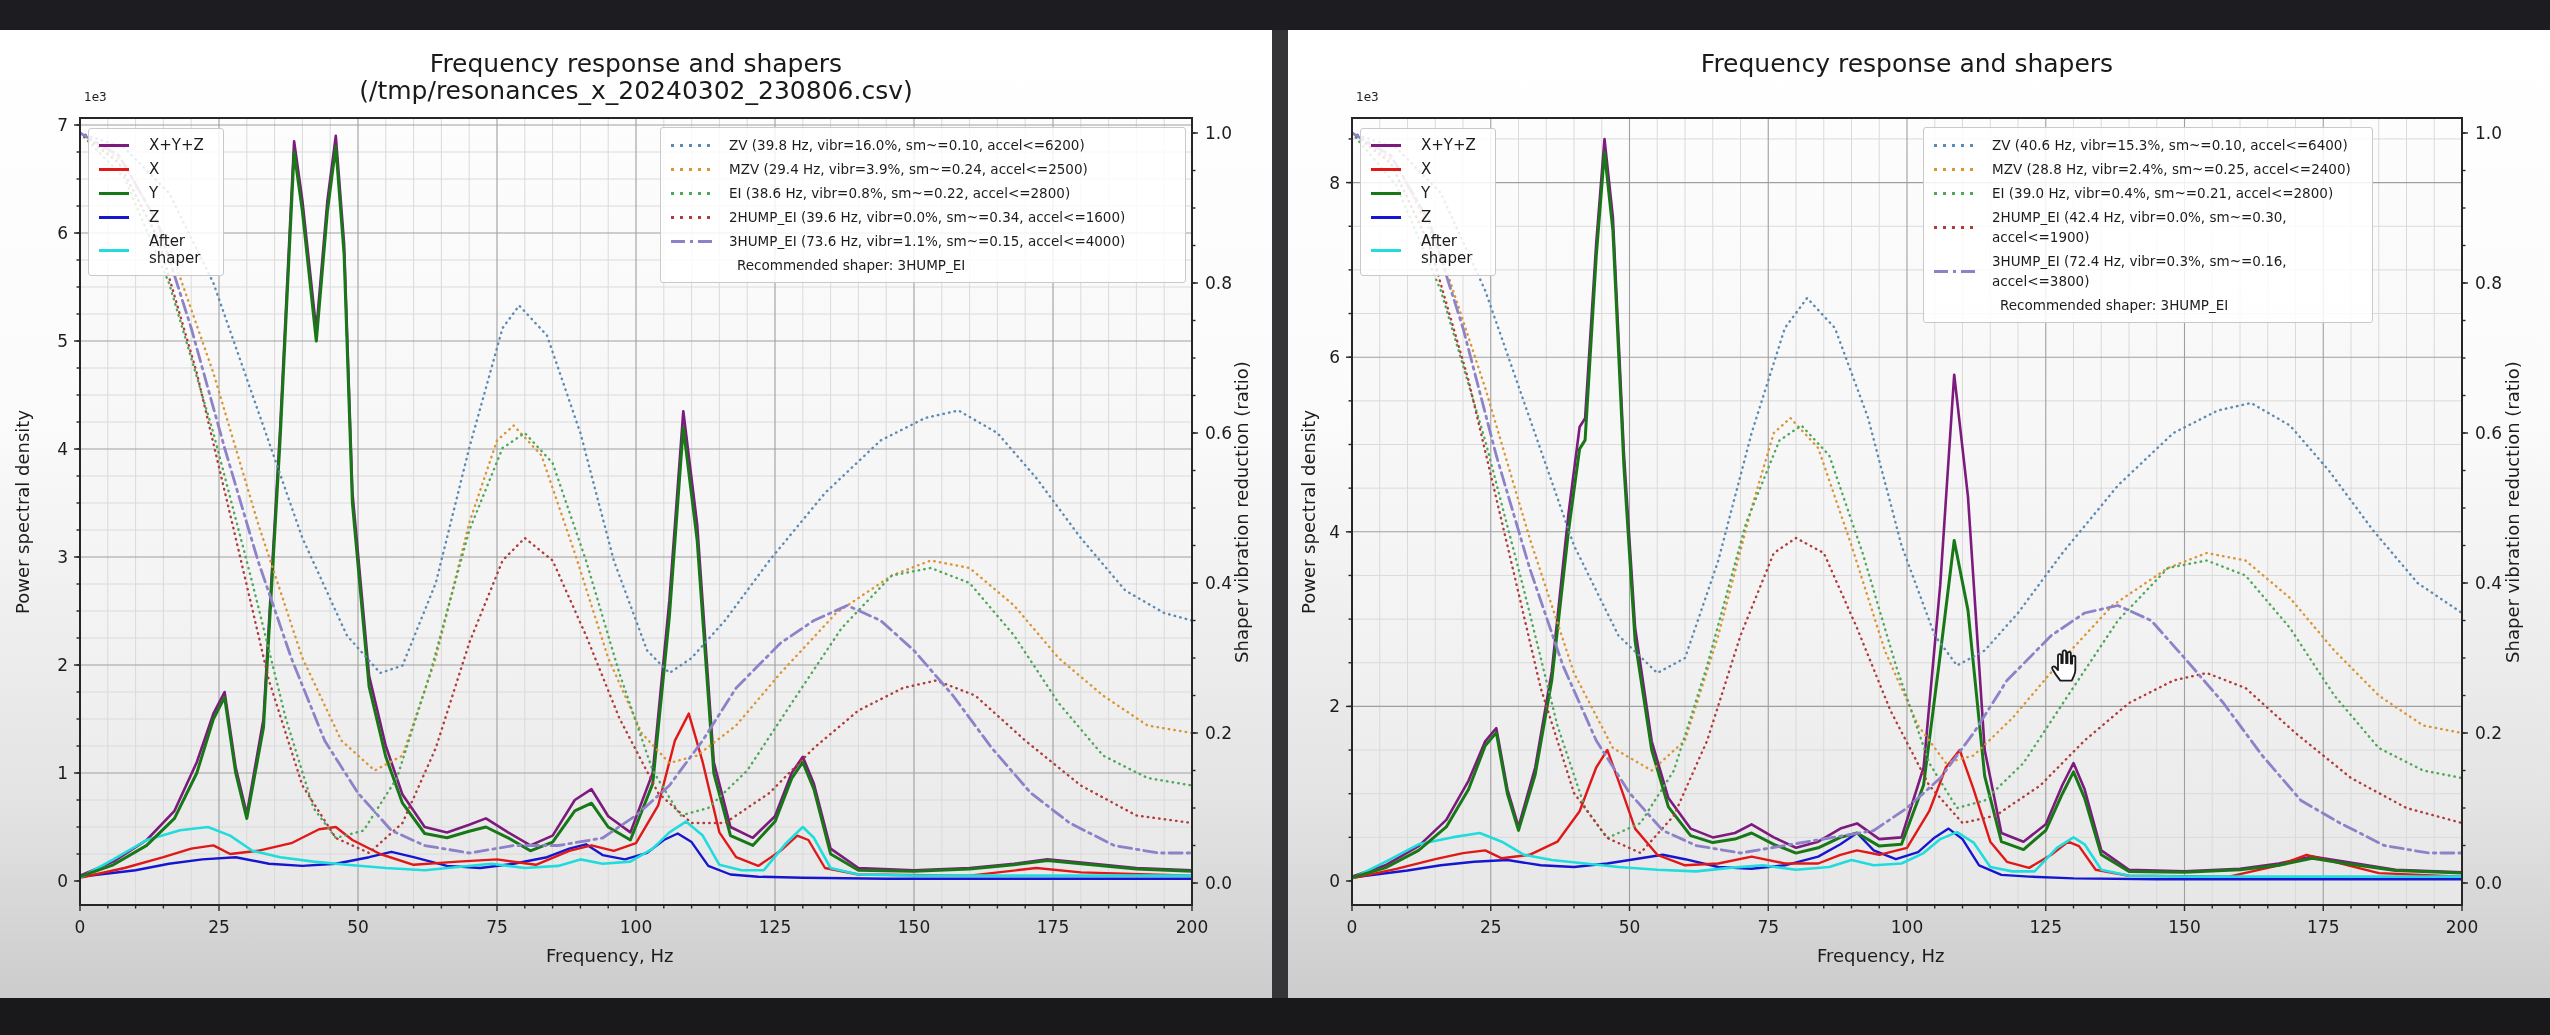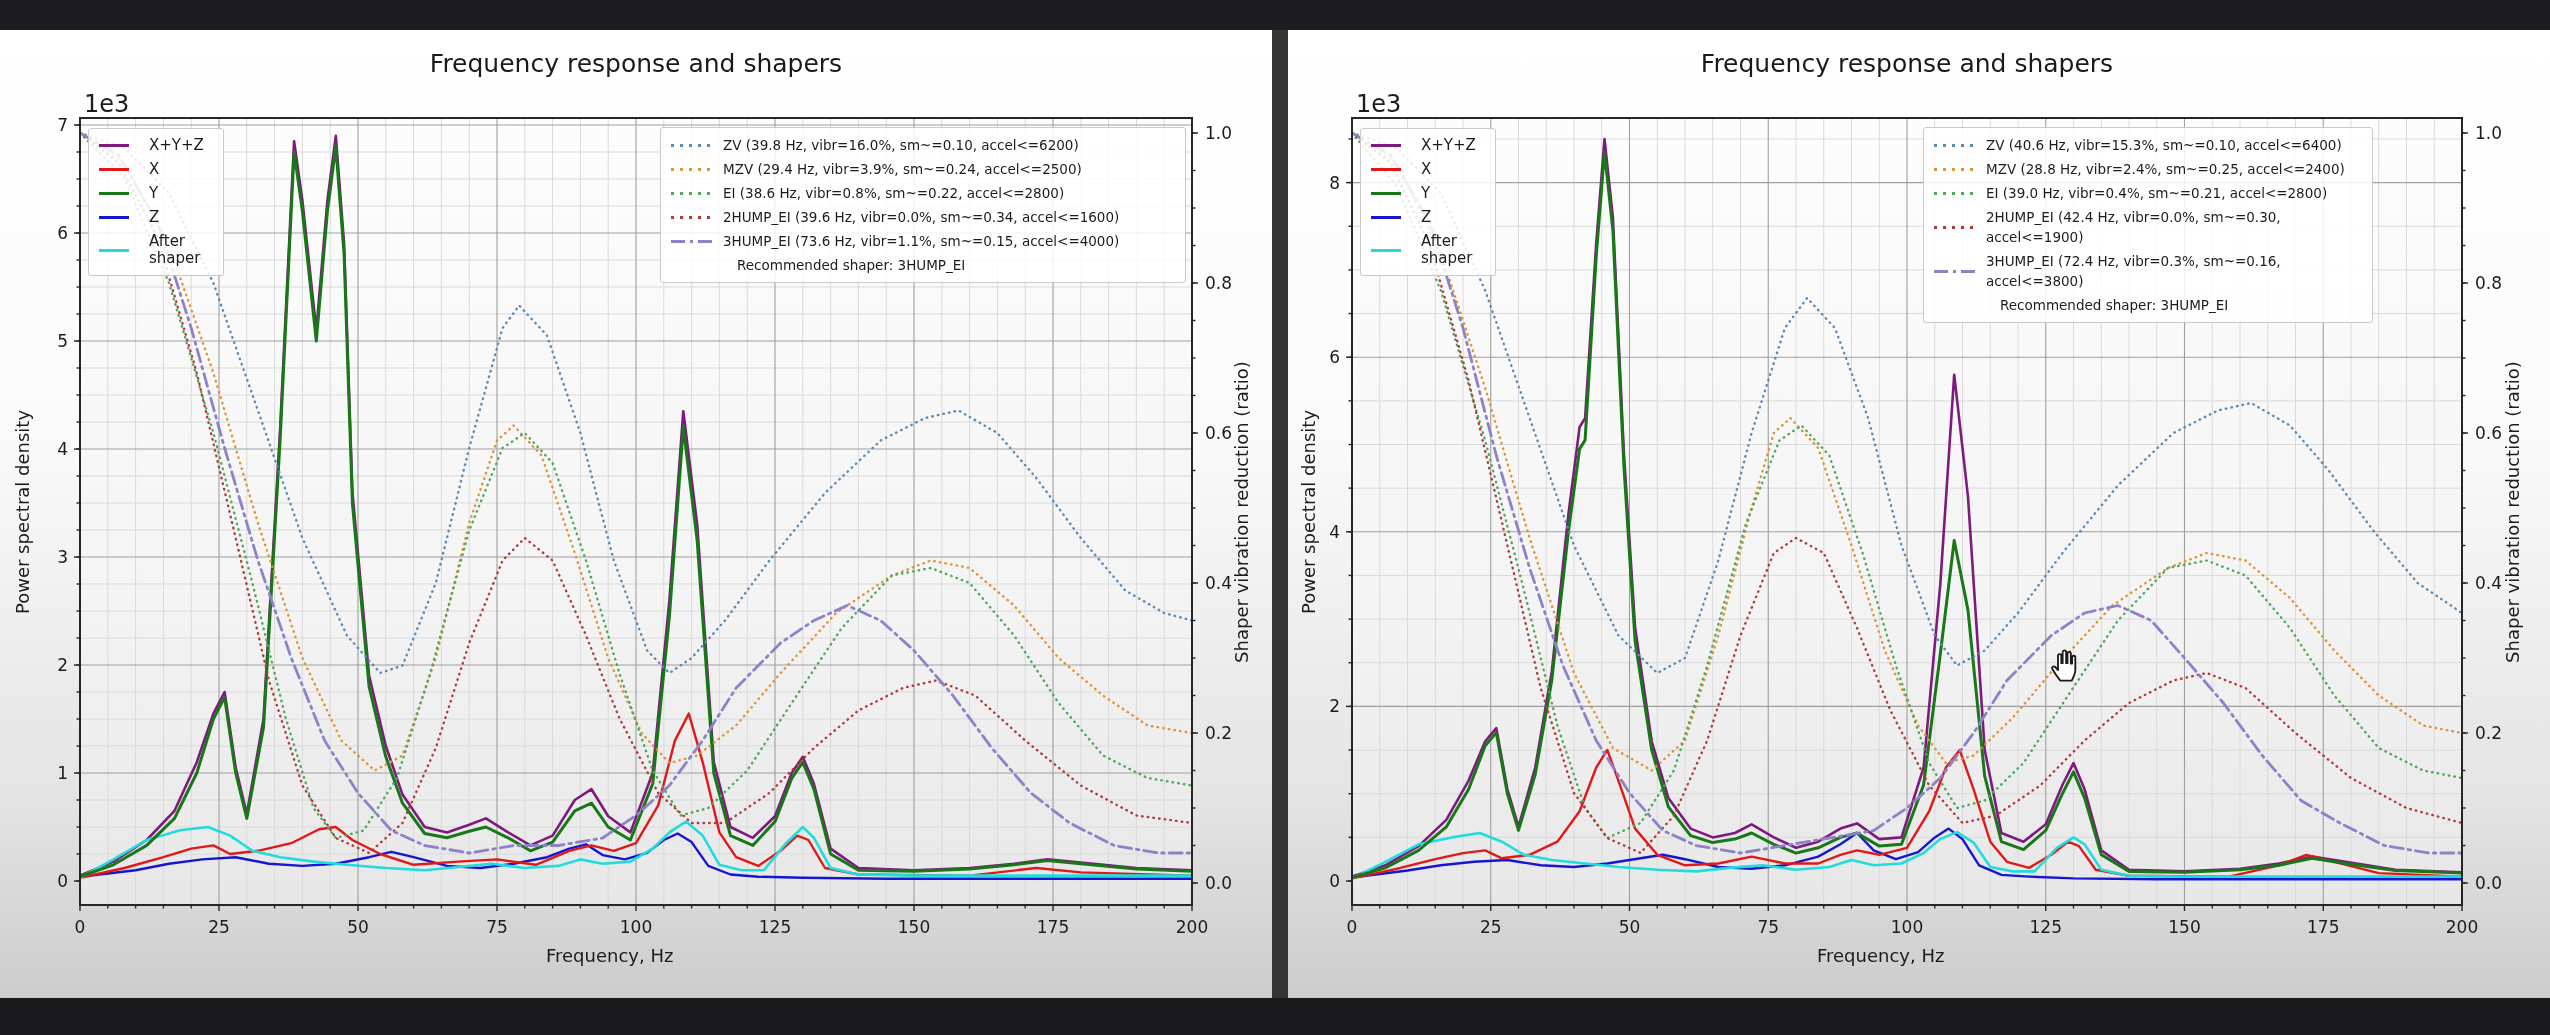--- a/index.html
+++ b/index.html
@@ -10,30 +10,30 @@
   #bottombar{top:998px;height:37px;background:#19191b;}
   #divider{position:absolute;left:1272px;top:30px;width:16px;height:968px;background:#353537;}
   .panel{position:absolute;top:30px;height:968px;
          background:linear-gradient(180deg,#ffffff 0%,#fbfbfb 40%,#e3e3e3 80%,#cccccc 100%);}
   #fig0{left:0;width:1272px;}
   #fig1{left:1288px;width:1262px;}
   .panel svg.chart{position:absolute;left:0;top:0;}
   .fig-title{position:absolute;text-align:center;color:#1a1a1a;font-size:25px;line-height:27px;}
   .axis-label{position:absolute;color:#1c1c1c;font-size:18px;white-space:nowrap;}
   .rot{transform:translate(-50%,-50%) rotate(-90deg);}
-  .offset-label{position:absolute;color:#1c1c1c;font-size:24px;text-align:right;}
+  .offset-label{position:absolute;color:#1c1c1c;font-size:12px;text-align:right;}
   .tick-label{position:absolute;color:#1c1c1c;font-size:17px;line-height:22px;}
   .legend{position:absolute;background:rgba(255,255,255,0.85);border:1px solid #c9c9c9;
           border-radius:3px;z-index:5;color:#1c1c1c;}
   .lines-legend{padding:8px 10px;display:flex;flex-direction:column;gap:7px;font-size:15px;}
   .lines-legend .row{display:flex;align-items:center;gap:20px;}
   .lines-legend .sw{width:30px;height:3px;flex:0 0 30px;}
   .lines-legend .lbl{width:64px;line-height:17px;}
   .shaper-legend{padding:7px 10px;display:flex;flex-direction:column;gap:4px;font-size:13.5px;}
-  .shaper-legend .row{display:flex;align-items:center;gap:10px;line-height:20px;}
+  .shaper-legend .row{display:flex;align-items:center;gap:16px;line-height:20px;}
   .shaper-legend .sw{width:42px;height:3px;flex:0 0 42px;}
   .shaper-legend .rec{margin-left:66px;line-height:20px;}
   #cursor{position:absolute;z-index:9;}
 </style>
 </head>
 <body>
 
 <div id="stage">
   <div id="topbar" class="bar"></div>
   <div id="bottombar" class="bar"></div>
@@ -239,20 +239,21 @@
           <line x1="1192" y1="853" x2="1198" y2="853"></line>
           <line x1="1192" y1="703" x2="1198" y2="703"></line>
           <line x1="1192" y1="553" x2="1198" y2="553"></line>
           <line x1="1192" y1="403" x2="1198" y2="403"></line>
           <line x1="1192" y1="253" x2="1198" y2="253"></line>
           <line x1="1192" y1="103" x2="1198" y2="103"></line>
         </g>
       </svg>
     <div class="fig-title" style="left:80px;width:1112px;top:20px;">
       <div>Frequency response and shapers</div>
+      <div>(/tmp/resonances_x_20240302_230806.csv)</div>
     </div>
     <div class="offset-label" style="left:84px;top:60px;">1e3</div>
     <div class="axis-label rot" style="left:22px;top:482px;">Power spectral density</div>
     <div class="axis-label rot" style="left:1241px;top:482px;">Shaper vibration reduction (ratio)</div>
     <div class="axis-label" style="left:546px;top:915px;">Frequency, Hz</div>
 
     <div class="legend lines-legend" style="left:88px;top:98px;">
       <div class="row">
           <span class="sw" style="background: rgb(125, 26, 125);"></span>
           <span class="lbl">X+Y+Z</span>

